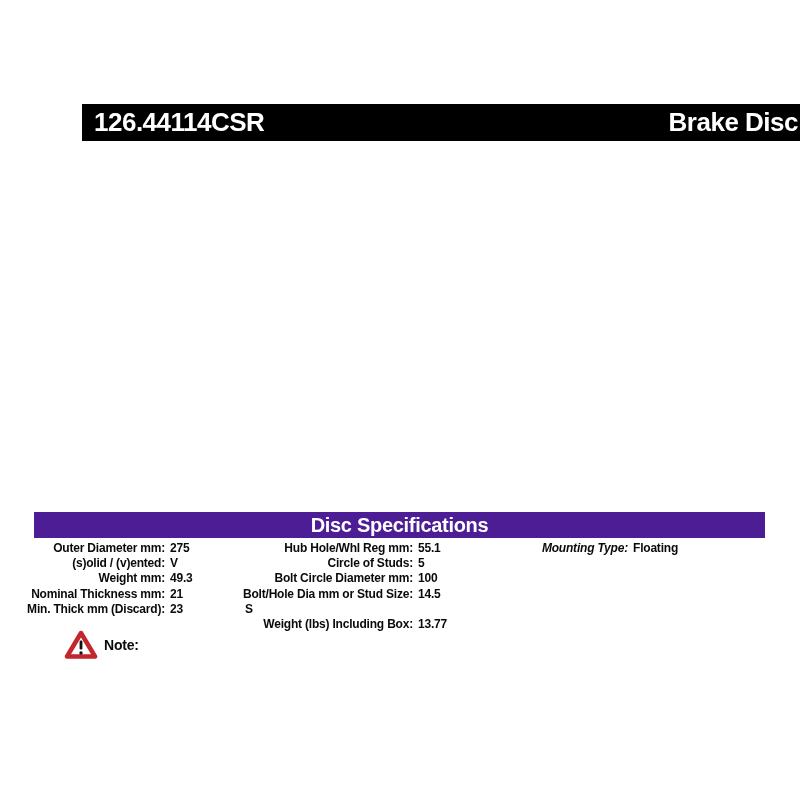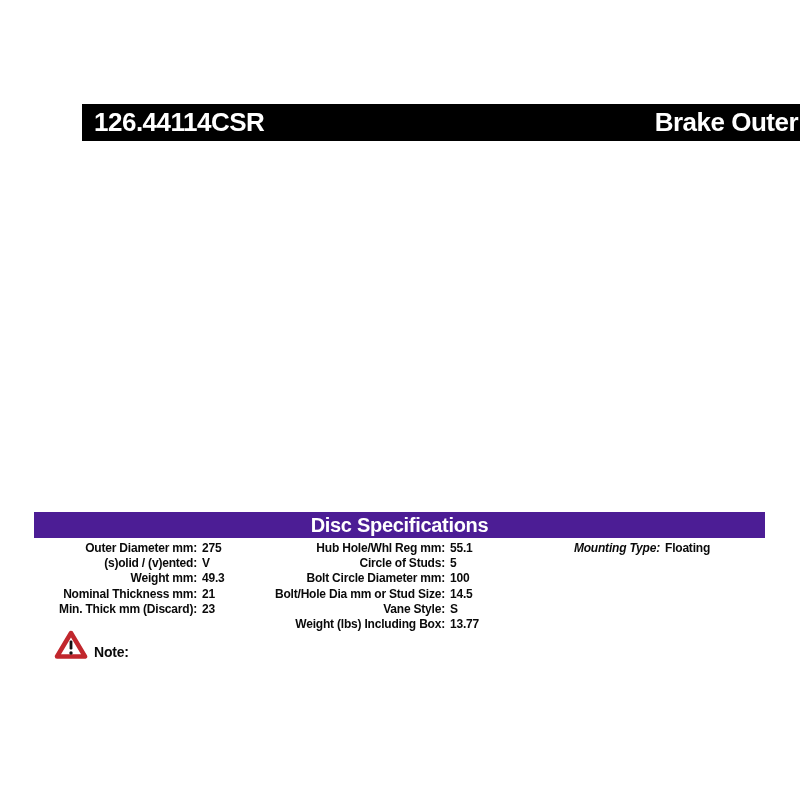--- a/index.html
+++ b/index.html
@@ -71,35 +71,35 @@
   .spec-col { position: absolute; top: 0; }
   .spec-col-1 { left: 0px;   width: 245px; }
   .spec-col-2 { left: 240px; width: 265px; }
   .spec-col-3 { left: 520px; width: 260px; }
   .spec-row {
     display: flex;
     height: 15.2px;
     line-height: 15.2px;
     white-space: nowrap;
   }
-  .spec-label { text-align: right; padding-left: 32px; }
+  .spec-label { text-align: right; }
   .spec-col-1 .spec-label { width: 165px; }
   .spec-col-2 .spec-label { width: 173px; }
   .spec-col-3 .spec-label { width: 108px; font-style: italic; }
   .spec-value {
     margin-left: 5px;
     text-align: left;
   }
   
   .note-row {
     position: absolute;
-    left: 54px;
+    left: 64px;
     top: 630px;
     display: flex;
-    align-items: flex-end;
+    align-items: center;
   }
   .warning-icon {
     width: 34px;
     height: 30px;
     display: inline-block;
   }
   .note-label {
     margin-left: 6px;
     font-size: 14px;
     font-weight: bold;
@@ -107,21 +107,21 @@
     letter-spacing: -0.2px;
   }
 </style>
 </head>
 <body>
 
 <div id="page">
 
   <div class="title-bar">
     <span class="part-number">126.44114CSR</span>
-    <span class="product-type">Brake Outer</span>
+    <span class="product-type">Brake Disc</span>
   </div>
 
   <div style="position:absolute;left:36px;top:141px;width:729px;height:371px;background:#ffffff;"></div>
 
   <div class="spec-bar">
     <span class="spec-title">Disc Specifications</span>
   </div>
 
   <div class="spec-area">
 
@@ -159,21 +159,20 @@
       </div>
       <div class="spec-row">
         <span class="spec-label">Bolt Circle Diameter mm:</span>
         <span class="spec-value">100</span>
       </div>
       <div class="spec-row">
         <span class="spec-label">Bolt/Hole Dia mm or Stud Size:</span>
         <span class="spec-value">14.5</span>
       </div>
       <div class="spec-row">
-        <span class="spec-label">Vane Style:</span>
         <span class="spec-value">S</span>
       </div>
       <div class="spec-row">
         <span class="spec-label">Weight (lbs) Including Box:</span>
         <span class="spec-value">13.77</span>
       </div>
     </div>
 
     <div class="spec-col spec-col-3">
       <div class="spec-row">

